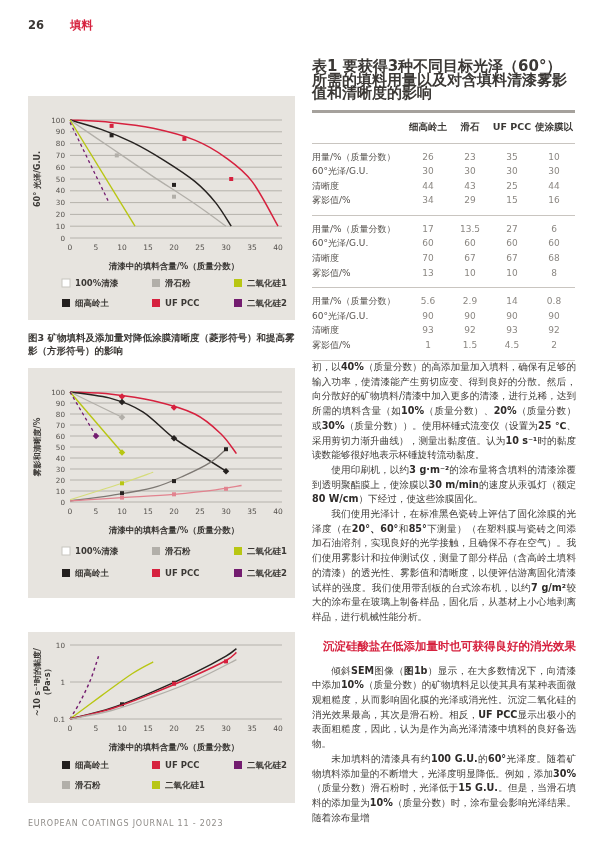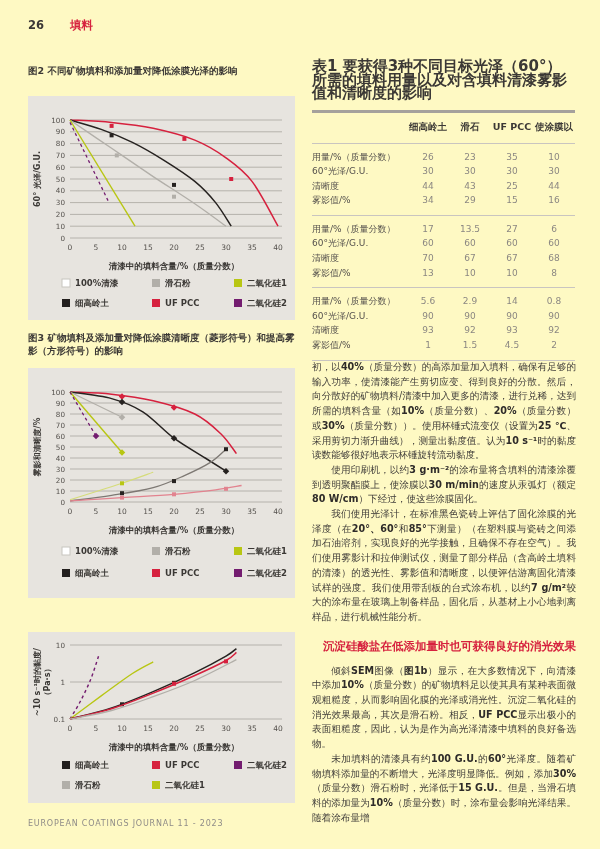--- a/index.html
+++ b/index.html
@@ -1,16 +1,16 @@
 <!DOCTYPE html>
 <html><head>
 <meta charset="utf-8">
 <style>
   html,body{margin:0;padding:0;background:#888;}
-  .page{position:relative;width:600px;height:849px;background:#fef9c3;
+  .page{position:relative;width:600px;height:849px;background:#ffffff;
         font-family:"DejaVu Sans",sans-serif;color:#3f3c39;overflow:hidden;margin:0 auto;}
   
   .hdr{position:absolute;top:18px;left:28px;font-size:11.5px;font-weight:bold;}
   .hdr .num{color:#3b3835;margin-right:26px;}
   .hdr .sect{color:#d6213e;}
   
   .caption{position:absolute;left:28px;width:267px;font-size:9.5px;font-weight:bold;
            line-height:13px;color:#3b3835;}
   
   .chartbox{position:absolute;left:28px;width:267px;background:#e7e4df;}
@@ -42,21 +42,20 @@
 </style>
 </head>
 <body>
 
 <div class="page">
 
   <div class="hdr">
     <span class="num">26</span><span class="sect">填料</span>
   </div>
 
-  <div class="caption" style="top:64px;">图2 不同矿物填料和添加量对降低涂膜光泽的影响</div>
   <div class="chartbox" id="fig2" style="top:96px;height:224px;">
       <svg width="267" height="224" viewBox="0 0 267 224">
         <line x1="42" x2="254" y1="142" y2="142" stroke="#b5b2ac" stroke-width="1"></line>
         <text x="37" y="144.6" text-anchor="end" font-size="7.2" fill="#55514d">0</text>
         <line x1="42" x2="254" y1="130.2" y2="130.2" stroke="#b5b2ac" stroke-width="1"></line>
         <text x="37" y="132.79999999999998" text-anchor="end" font-size="7.2" fill="#55514d">10</text>
         <line x1="42" x2="254" y1="118.4" y2="118.4" stroke="#b5b2ac" stroke-width="1"></line>
         <text x="37" y="121" text-anchor="end" font-size="7.2" fill="#55514d">20</text>
         <line x1="42" x2="254" y1="106.6" y2="106.6" stroke="#b5b2ac" stroke-width="1"></line>
         <text x="37" y="109.19999999999999" text-anchor="end" font-size="7.2" fill="#55514d">30</text>

